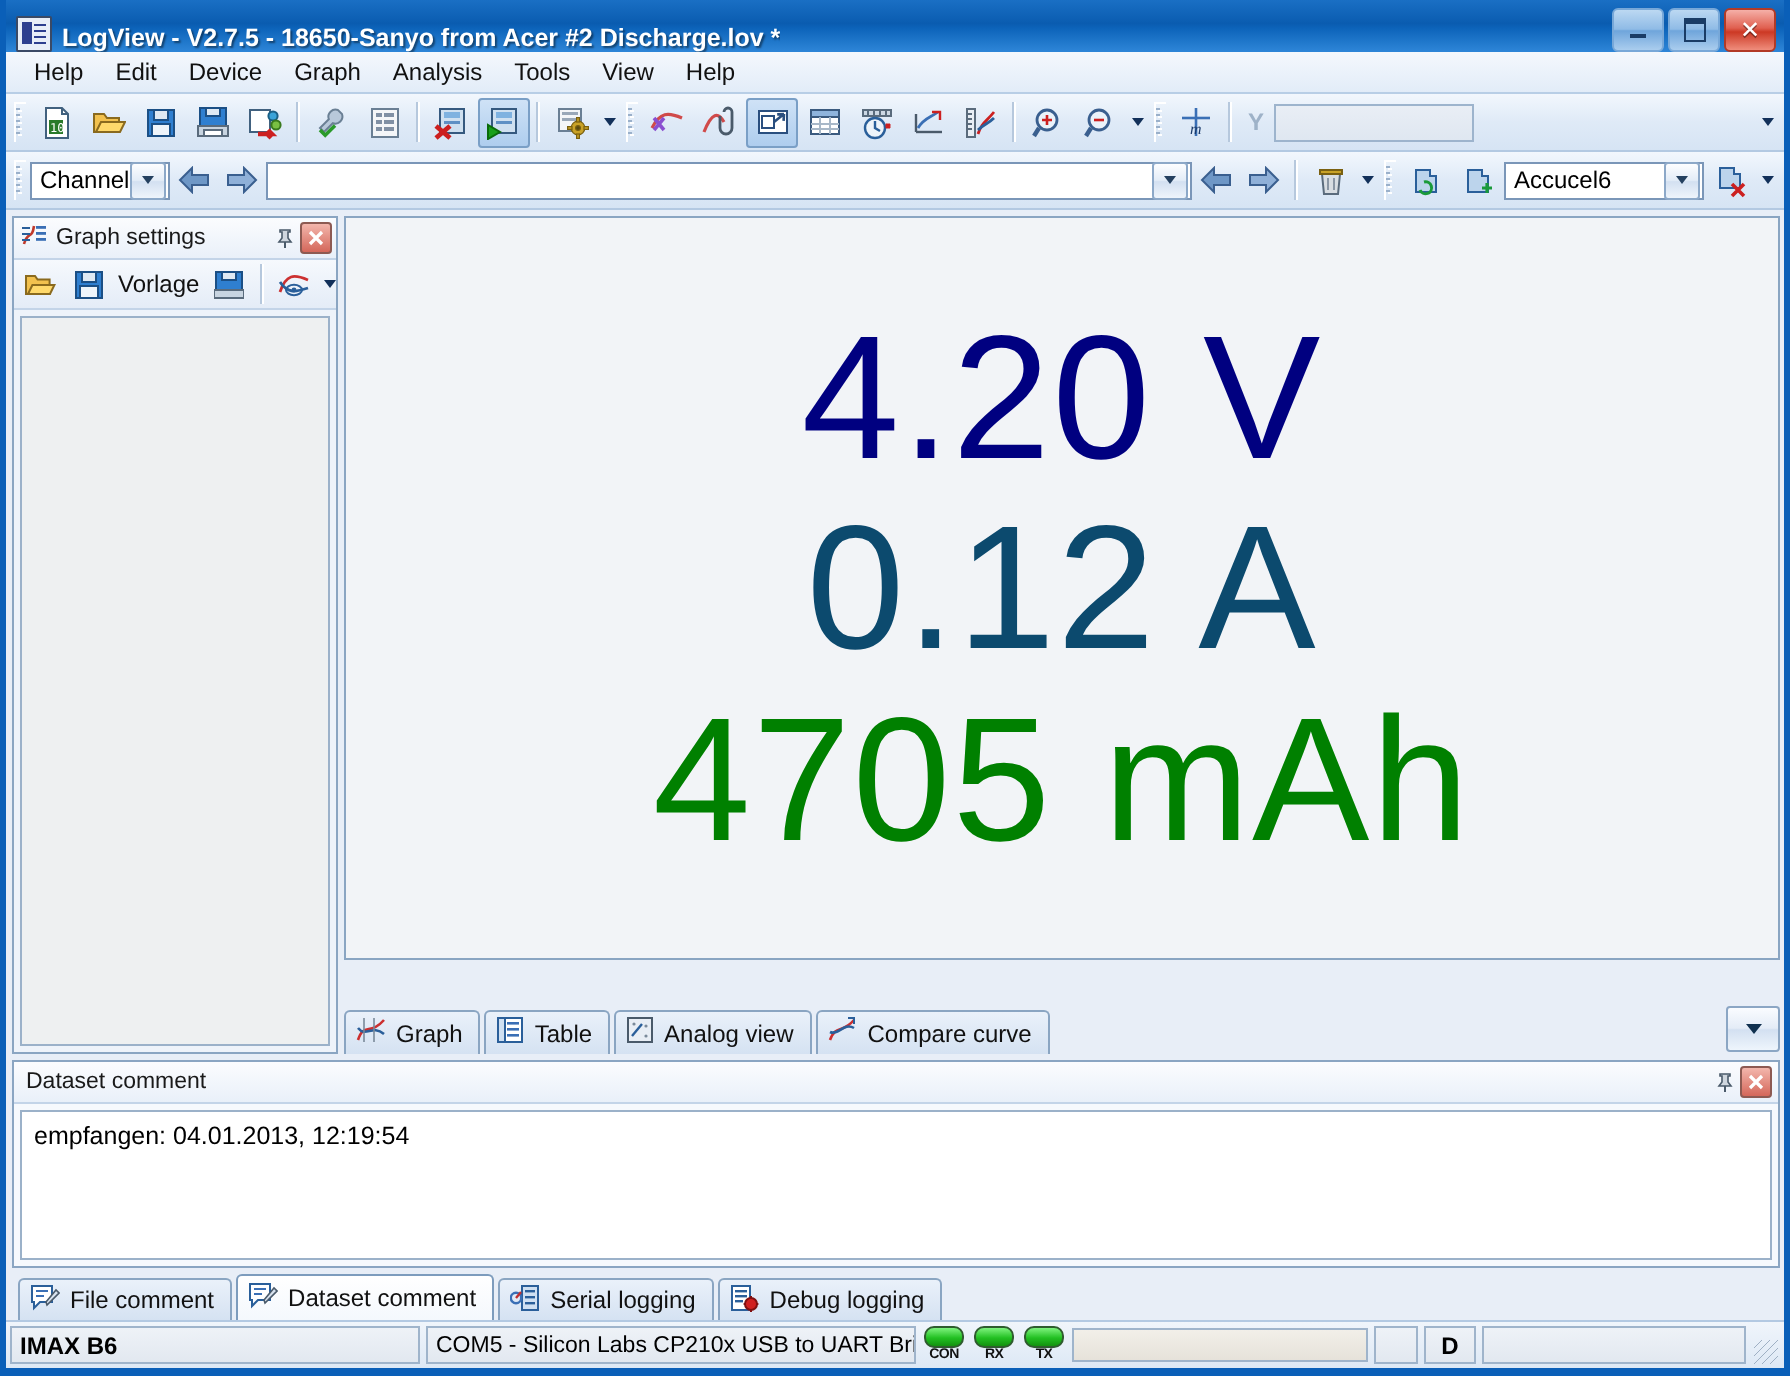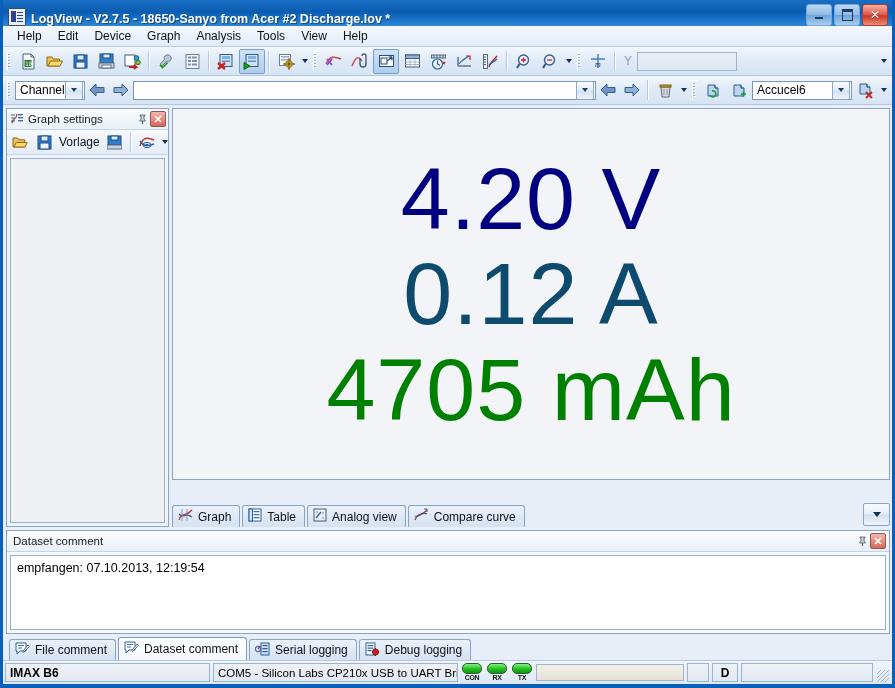--- a/index.html
+++ b/index.html
@@ -765,21 +765,21 @@
             <path d="M3 1 h5 v1 h-1 v3 l1.5 2 h-6 L4 5 V2 H3 z" fill="#cfd6de" stroke="#4a5a6a" stroke-width=".8"></path>
             <path d="M5.5 7 V10" stroke="#4a5a6a" stroke-width="1"></path>
           </svg>
         </span>
         <span class="mini-btn boxed">
           <svg width="8" height="8" viewBox="0 0 8 8">
               <path d="M1 1 L7 7 M7 1 L1 7" stroke="#fff" stroke-width="1.6"></path>
             </svg>
         </span>
       </div>
-      <div class="lower-body">empfangen: 07.10.2013, 12:19:54</div>
+      <div class="lower-body">empfangen: 04.01.2013, 12:19:54</div>
     </div>
 
     <div class="bottom-tabs">
       <div class="btab">
         <span>
           <svg width="15" height="14" viewBox="0 0 15 14">
             <path d="M1 1 h10 v8 h-6 l-3 3 V9 H1 z" fill="#fff" stroke="#2a5f9a"></path>
             <g stroke="#3a6fb5">
                 <path d="M3 3.5 H9 M3 6 H7"></path>
               </g>

